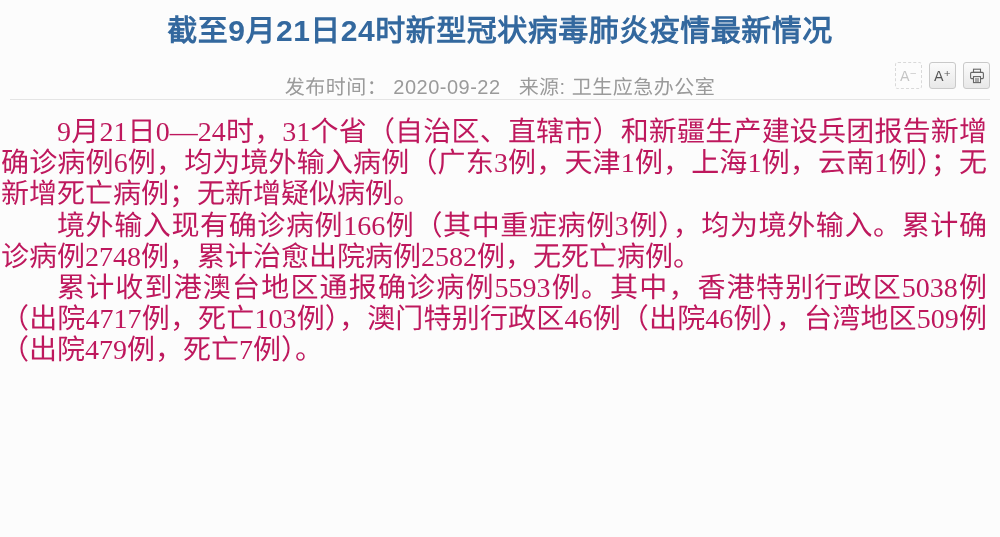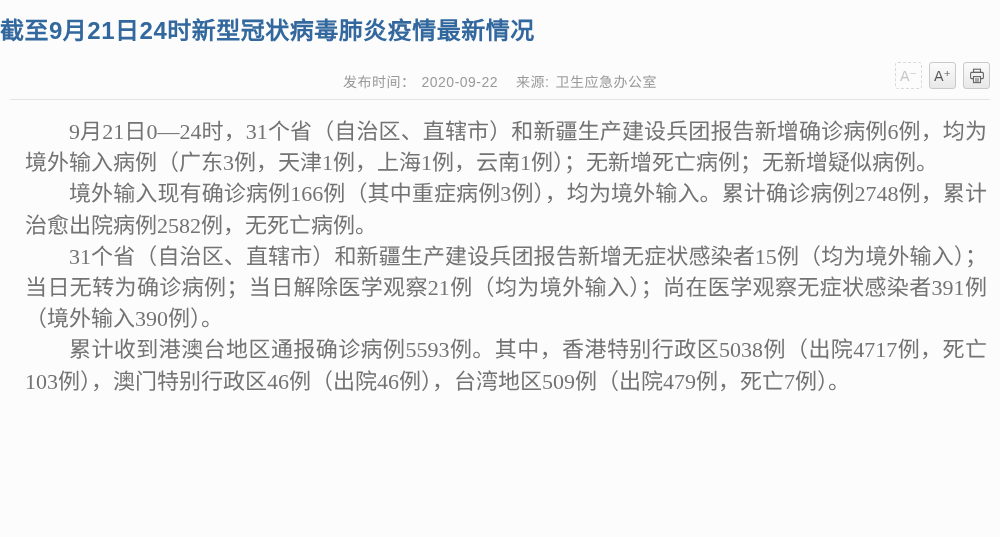--- a/index.html
+++ b/index.html
@@ -9,35 +9,36 @@
     background: #fcfcfc;
     font-family: "Liberation Sans", sans-serif;
     overflow: hidden;
   }
   .page {
     position: relative;
     width: 1000px; height: 537px;
   }
   .page-title {
     margin: 13px 0 0 0;
-    font-size: 24px;
+    text-align: center;
+    font-size: 30px;
     line-height: 36px;
     font-weight: bold;
     color: #33689e;
     font-family: "Liberation Sans", "DejaVu Sans", sans-serif;
     letter-spacing: 0.5px;
   }
   .meta-row {
     position: relative;
     margin-top: 16px;
     height: 30px;
   }
   .meta-center {
     text-align: center;
-    font-size: 14px;
+    font-size: 20px;
     color: #9a9a9a;
     padding-top: 6px;
     letter-spacing: 0.5px;
   }
   .meta-center .sep { display: inline-block; width: 18px; }
   .meta-center .gap { display: inline-block; width: 6px; }
   .toolbar {
     position: absolute;
     right: 10px; top: -3px;
     display: flex;
@@ -59,25 +60,25 @@
     border: 1px dashed #d9d9d9;
     background: transparent;
     color: #c4c4c4;
   }
   .divider {
     border: none;
     border-top: 1px solid #e4e4e4;
     margin: 4px 10px 0 10px;
   }
   .article {
-    padding: 16px 13px 0 25px;
+    padding: 16px 13px 0 1px;
     font-family: "Liberation Serif", "DejaVu Serif", serif;
-    font-size: 22px;
+    font-size: 28px;
     line-height: 31.2px;
-    color: #737373;
+    color: #be185d;
     text-align: justify;
   }
   .article p {
     margin: 0;
     text-indent: 2em;
   }
   .print-svg { display: block; }
 </style>
 </head>
 <body>
@@ -106,17 +107,16 @@
         </span>
       </button>
     </div>
   </div>
 
   <hr class="divider">
 
   <div class="article">
     <p>9月21日0—24时，31个省（自治区、直辖市）和新疆生产建设兵团报告新增确诊病例6例，均为境外输入病例（广东3例，天津1例，上海1例，云南1例）；无新增死亡病例；无新增疑似病例。</p>
     <p>境外输入现有确诊病例166例（其中重症病例3例），均为境外输入。累计确诊病例2748例，累计治愈出院病例2582例，无死亡病例。</p>
-    <p>31个省（自治区、直辖市）和新疆生产建设兵团报告新增无症状感染者15例（均为境外输入）；当日无转为确诊病例；当日解除医学观察21例（均为境外输入）；尚在医学观察无症状感染者391例（境外输入390例）。</p>
     <p>累计收到港澳台地区通报确诊病例5593例。其中，香港特别行政区5038例（出院4717例，死亡103例），澳门特别行政区46例（出院46例），台湾地区509例（出院479例，死亡7例）。</p>
   </div>
 
 </div>
 
 </body></html>

